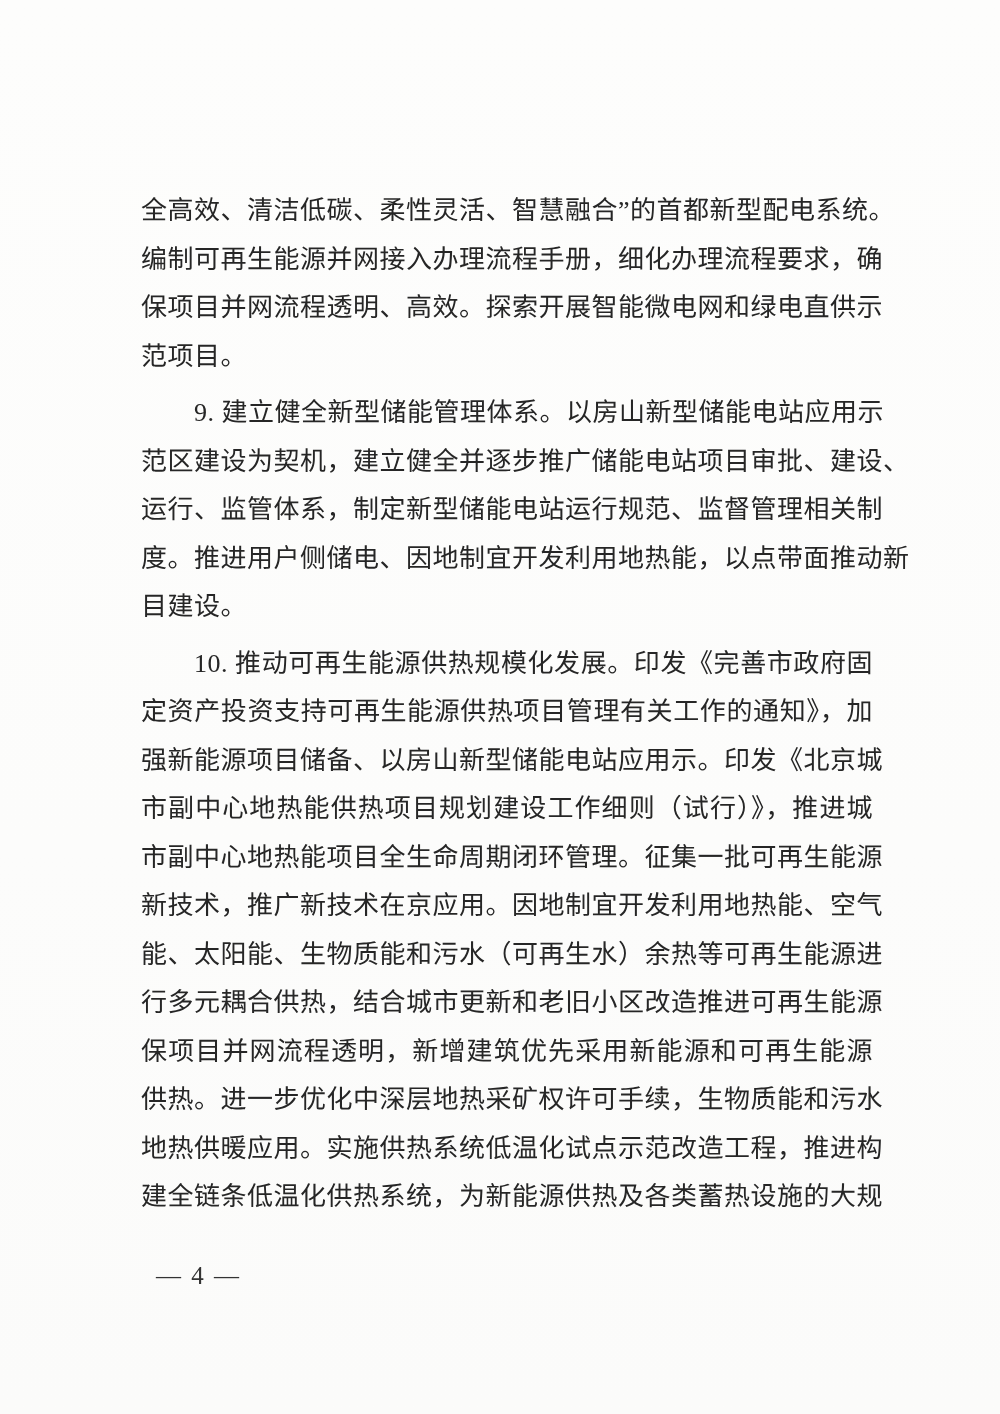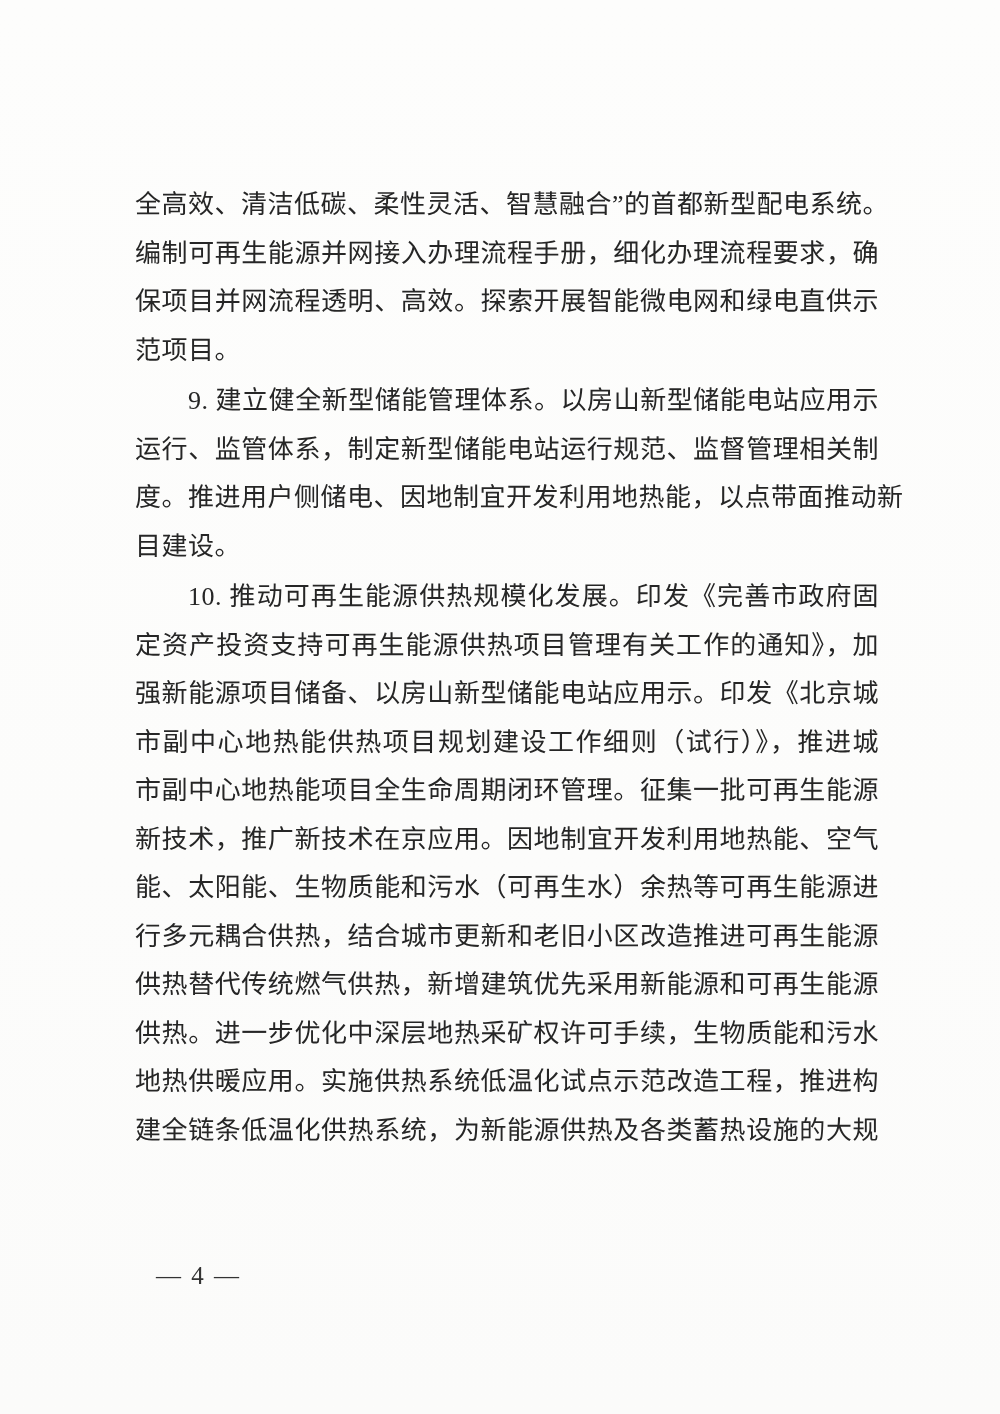--- a/index.html
+++ b/index.html
@@ -22,21 +22,21 @@
   }
   .text-block {
     position: absolute;
     left: 133px;
     top: 179px;
     width: 748px;
     color: #262626;
     font-size: 26px;
   }
   .para {
-    margin: 2px;
+    margin: 8px;
     padding: 0;
   }
   .line {
     height: 48.5px;
     line-height: 48.5px;
     text-align: justify;
     text-align-last: justify;
     text-justify: inter-character;
     white-space: nowrap;
     letter-spacing: 0.5px;
@@ -68,35 +68,36 @@
 
     <div class="para">
       <div class="line">全高效、清洁低碳、柔性灵活、智慧融合”的首都新型配电系统。</div>
       <div class="line">编制可再生能源并网接入办理流程手册，细化办理流程要求，确</div>
       <div class="line">保项目并网流程透明、高效。探索开展智能微电网和绿电直供示</div>
       <div class="line short">范项目。</div>
     </div>
 
     <div class="para">
       <div class="line indent">9. 建立健全新型储能管理体系。以房山新型储能电站应用示</div>
+      <div class="line">范区建设为契机，建立健全并逐步推广储能电站项目审批、建设、</div>
       <div class="line">运行、监管体系，制定新型储能电站运行规范、监督管理相关制</div>
       <div class="line">度。推进用户侧储电、因地制宜开发利用地热能，以点带面推动新</div>
       <div class="line short">目建设。</div>
     </div>
 
     <div class="para">
       <div class="line indent">10. 推动可再生能源供热规模化发展。印发《完善市政府固</div>
       <div class="line">定资产投资支持可再生能源供热项目管理有关工作的通知》，加</div>
       <div class="line">强新能源项目储备、以房山新型储能电站应用示。印发《北京城</div>
       <div class="line">市副中心地热能供热项目规划建设工作细则（试行）》，推进城</div>
       <div class="line">市副中心地热能项目全生命周期闭环管理。征集一批可再生能源</div>
       <div class="line">新技术，推广新技术在京应用。因地制宜开发利用地热能、空气</div>
       <div class="line">能、太阳能、生物质能和污水（可再生水）余热等可再生能源进</div>
       <div class="line">行多元耦合供热，结合城市更新和老旧小区改造推进可再生能源</div>
-      <div class="line">供热替代传统燃气供热，新增建筑优先采用新能源和可再生能源</div>
+      <div class="line">保项目并网流程透明，新增建筑优先采用新能源和可再生能源</div>
       <div class="line">供热。进一步优化中深层地热采矿权许可手续，生物质能和污水</div>
       <div class="line">地热供暖应用。实施供热系统低温化试点示范改造工程，推进构</div>
       <div class="line">建全链条低温化供热系统，为新能源供热及各类蓄热设施的大规</div>
     </div>
 
   </div>
 
   <div class="page-number">— 4 —</div>
 
 </div>

